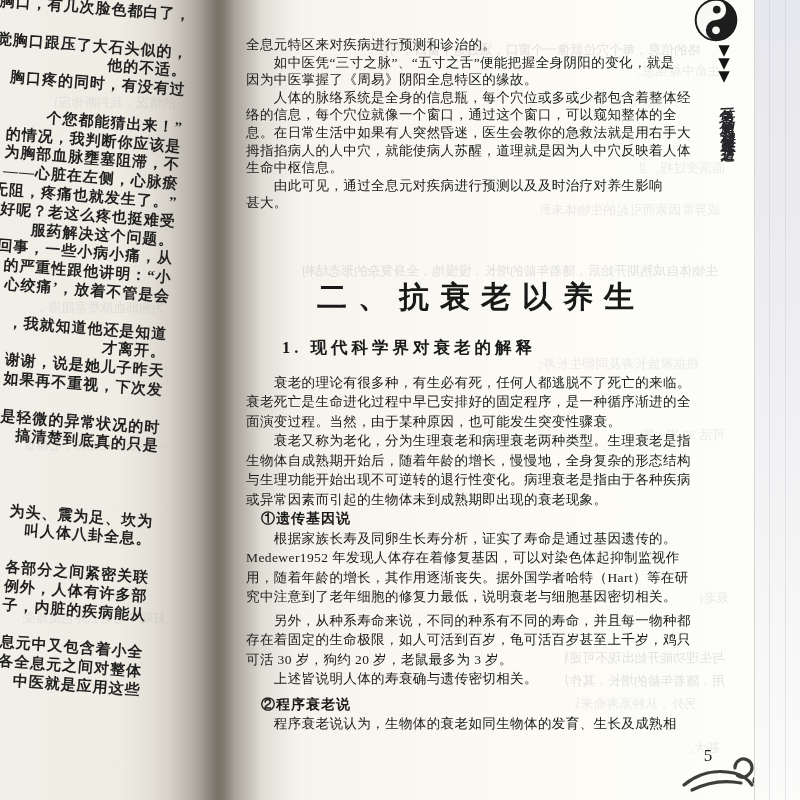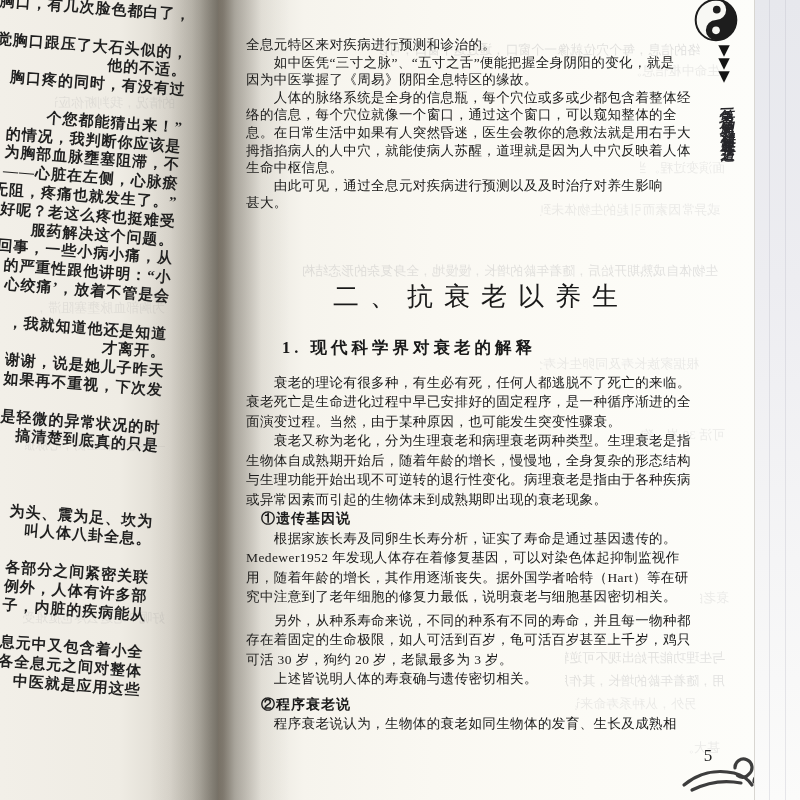--- a/index.html
+++ b/index.html
@@ -41,21 +41,21 @@
 
   
   .right-text{
     position:absolute;left:246px;top:36px;width:470px;color:#191919;
   }
   .ln{white-space:nowrap;font-size:13.5px;letter-spacing:0.4px;font-weight:500;}
   .intro .ln{height:17.6px;line-height:17.6px;}
   .bodyb .ln{height:19.5px;line-height:19.5px;}
   .section-heading{
     margin-top:70px;height:30px;line-height:30px;
-    font-size:26px;font-weight:400;letter-spacing:11px;
+    font-size:30px;font-weight:700;letter-spacing:11px;
     text-align:center;white-space:nowrap;
   }
   .subsection-heading{
     margin-top:26px;height:20px;line-height:20px;
     padding-left:36px;font-size:16.5px;font-weight:600;letter-spacing:4px;white-space:nowrap;
   }
   .bodyb{margin-top:15px;}
   .grp-m4{margin-top:4px;}
   .grp-m6{margin-top:6px;}
   .label-line{height:19.5px;line-height:19.5px;font-size:14px;font-weight:700;letter-spacing:1px;padding-left:15px;white-space:nowrap;}

